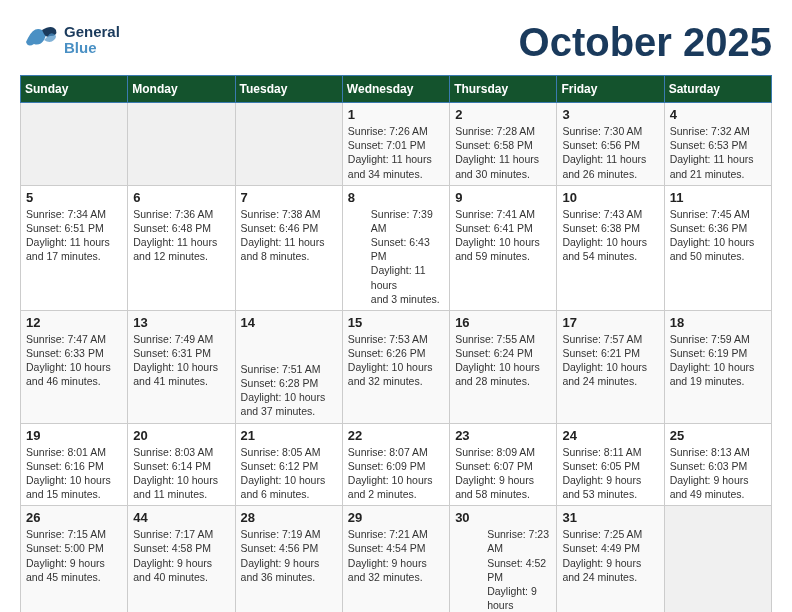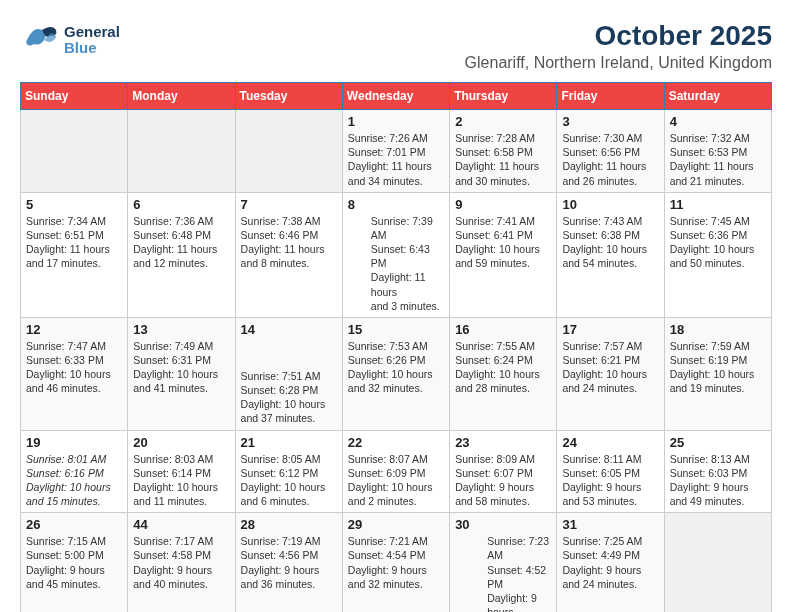--- a/index.html
+++ b/index.html
@@ -13,36 +13,36 @@
     .header-area {
       display: flex;
       justify-content: space-between;
       align-items: flex-start;
       margin-bottom: 10px;
     }
     .title-area {
       text-align: right;
     }
     .month-title {
-      font-size: 28px;
+      font-size: 40px;
       font-weight: bold;
       color: #1a3a5c;
     }
     .location-title {
       font-size: 16px;
       color: #555;
       margin-top: 2px;
     }
     .calendar-table {
       width: 100%;
       border-collapse: collapse;
       font-size: 11px;
     }
     .calendar-table th {
-      background: #ef4444;
+      background: #14532d;
       color: #fff;
       padding: 6px 4px;
       text-align: left;
       font-size: 12px;
       font-weight: bold;
       border: 1px solid #3a7ab0;
     }
     .calendar-table td {
       border: 1px solid #ccc;
       vertical-align: top;
@@ -105,21 +105,20 @@
         <path d="M24 20 Q30 24 34 20 Q38 16 34 14 Q30 12 28 16 Z" fill="#4a90c4" opacity="0.7"></path>
       </svg>
     </div>
     <div class="logo-words">
       <span class="logo-general">General</span>
       <span class="logo-blue-word">Blue</span>
     </div>
   </div>
   <div class="title-area">
     <div class="month-title">October 2025</div>
-    <div class="location-title">Glenariff, Northern Ireland, United Kingdom</div>
   </div>
 </div>
 
 <table class="calendar-table">
   <thead>
     <tr>
     <th>Sunday</th>
         <th>Monday</th>
         <th>Tuesday</th>
         <th>Wednesday</th>
@@ -260,21 +259,21 @@
           <span class="day-number">18</span>
           <div class="cell-content" style="white-space: pre-line;">Sunrise: 7:59 AM
 Sunset: 6:19 PM
 Daylight: 10 hours
 and 19 minutes.</div>
         </td>
       </tr>
       <tr>
         <td>
           <span class="day-number">19</span>
-          <div class="cell-content" style="white-space: pre-line; font-style: italic;">Sunrise: 8:01 AM
+          <div class="cell-content" style="white-space: pre-line;">Sunrise: 8:01 AM
 Sunset: 6:16 PM
 Daylight: 10 hours
 and 15 minutes.</div>
         </td>
         <td>
           <span class="day-number">20</span>
           <div class="cell-content" style="white-space: pre-line;">Sunrise: 8:03 AM
 Sunset: 6:14 PM
 Daylight: 10 hours
 and 11 minutes.</div>

